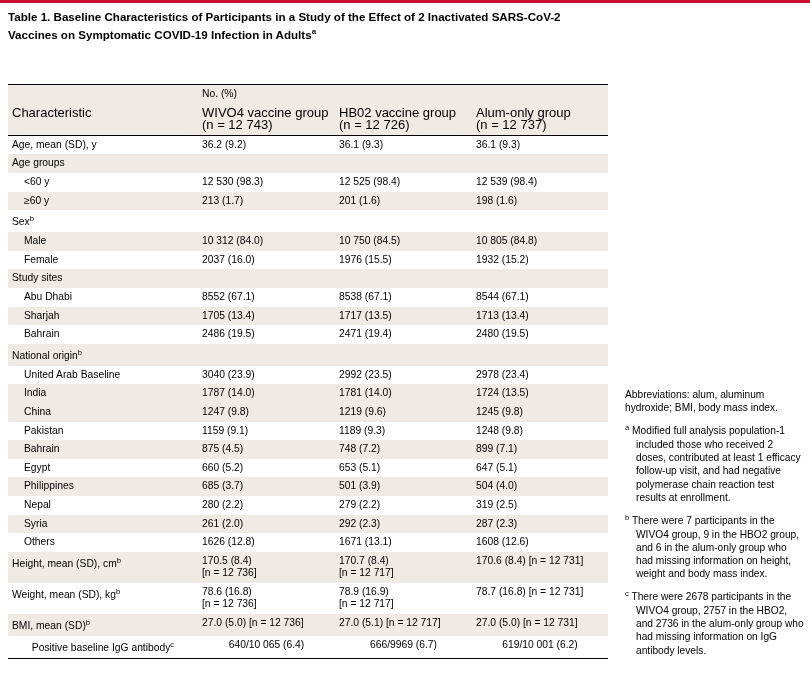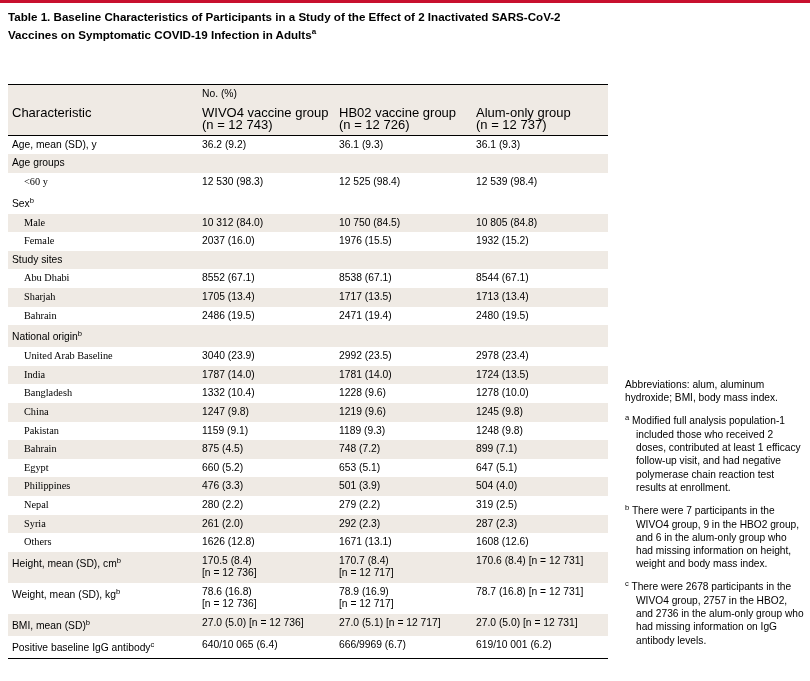--- a/index.html
+++ b/index.html
@@ -55,43 +55,44 @@
     line-height: 12.6px;
   }
   .rule-top td {
     border-top: 1.3px solid #000;
   }
   .rule-mid td {
     border-bottom: 0.9px solid #000;
   }
   .rule-bottom td {
     border-bottom: 1.3px solid #000;
+    text-align: center;
   }
   .shade { background: #efeae4; }
   .hdr-group {
     font-size: 10.3px;
     padding-top: 4px;
     padding-bottom: 2px;
   }
   .colhdr {
     font-size: 13px;
     line-height: 12.6px;
     vertical-align: bottom;
     padding-bottom: 4px;
   }
   .c0 { width: 190px; }
   .c1 { width: 137px; }
   .c2 { width: 137px; }
   .c3 { width: 136px; }
-  .indent { padding-left: 16px !important; font-family: Liberation Serif, serif; }
+  .indent { padding-left: 16px !important; }
   sup { font-size: 7.6px; vertical-align: super; }
   .notes {
     position: absolute;
     left: 625px;
-    top: 375px;
+    top: 385px;
     width: 180px;
     font-size: 10.2px;
     line-height: 13.2px;
   }
   .notes p {
     margin: 0 0 7px 0;
   }
   .notes p.foot {
     padding-left: 11px;
     text-indent: -11px;
@@ -137,20 +138,26 @@
           <td class="shade"></td>
           <td class="shade"></td>
         </tr>
         <tr>
           <td class="indent">&lt;60 y</td>
           <td class="">12 530 (98.3)</td>
           <td class="">12 525 (98.4)</td>
           <td class="">12 539 (98.4)</td>
         </tr>
         <tr>
+          <td class="shade indent">≥60 y</td>
+          <td class="shade">213 (1.7)</td>
+          <td class="shade">201 (1.6)</td>
+          <td class="shade">198 (1.6)</td>
+        </tr>
+        <tr>
           <td class="">Sex<sup>b</sup></td>
           <td class=""></td>
           <td class=""></td>
           <td class=""></td>
         </tr>
         <tr>
           <td class="shade indent">Male</td>
           <td class="shade">10 312 (84.0)</td>
           <td class="shade">10 750 (84.5)</td>
           <td class="shade">10 805 (84.8)</td>
@@ -197,26 +204,20 @@
           <td class="">2992 (23.5)</td>
           <td class="">2978 (23.4)</td>
         </tr>
         <tr>
           <td class="shade indent">India</td>
           <td class="shade">1787 (14.0)</td>
           <td class="shade">1781 (14.0)</td>
           <td class="shade">1724 (13.5)</td>
         </tr>
         <tr>
-          <td class="indent">Bangladesh</td>
-          <td class="">1332 (10.4)</td>
-          <td class="">1228 (9.6)</td>
-          <td class="">1278 (10.0)</td>
-        </tr>
-        <tr>
           <td class="shade indent">China</td>
           <td class="shade">1247 (9.8)</td>
           <td class="shade">1219 (9.6)</td>
           <td class="shade">1245 (9.8)</td>
         </tr>
         <tr>
           <td class="indent">Pakistan</td>
           <td class="">1159 (9.1)</td>
           <td class="">1189 (9.3)</td>
           <td class="">1248 (9.8)</td>
@@ -228,21 +229,21 @@
           <td class="shade">899 (7.1)</td>
         </tr>
         <tr>
           <td class="indent">Egypt</td>
           <td class="">660 (5.2)</td>
           <td class="">653 (5.1)</td>
           <td class="">647 (5.1)</td>
         </tr>
         <tr>
           <td class="shade indent">Philippines</td>
-          <td class="shade">476 (3.3)</td>
+          <td class="shade">685 (3.7)</td>
           <td class="shade">501 (3.9)</td>
           <td class="shade">504 (4.0)</td>
         </tr>
         <tr>
           <td class="indent">Nepal</td>
           <td class="">280 (2.2)</td>
           <td class="">279 (2.2)</td>
           <td class="">319 (2.5)</td>
         </tr>
         <tr>

